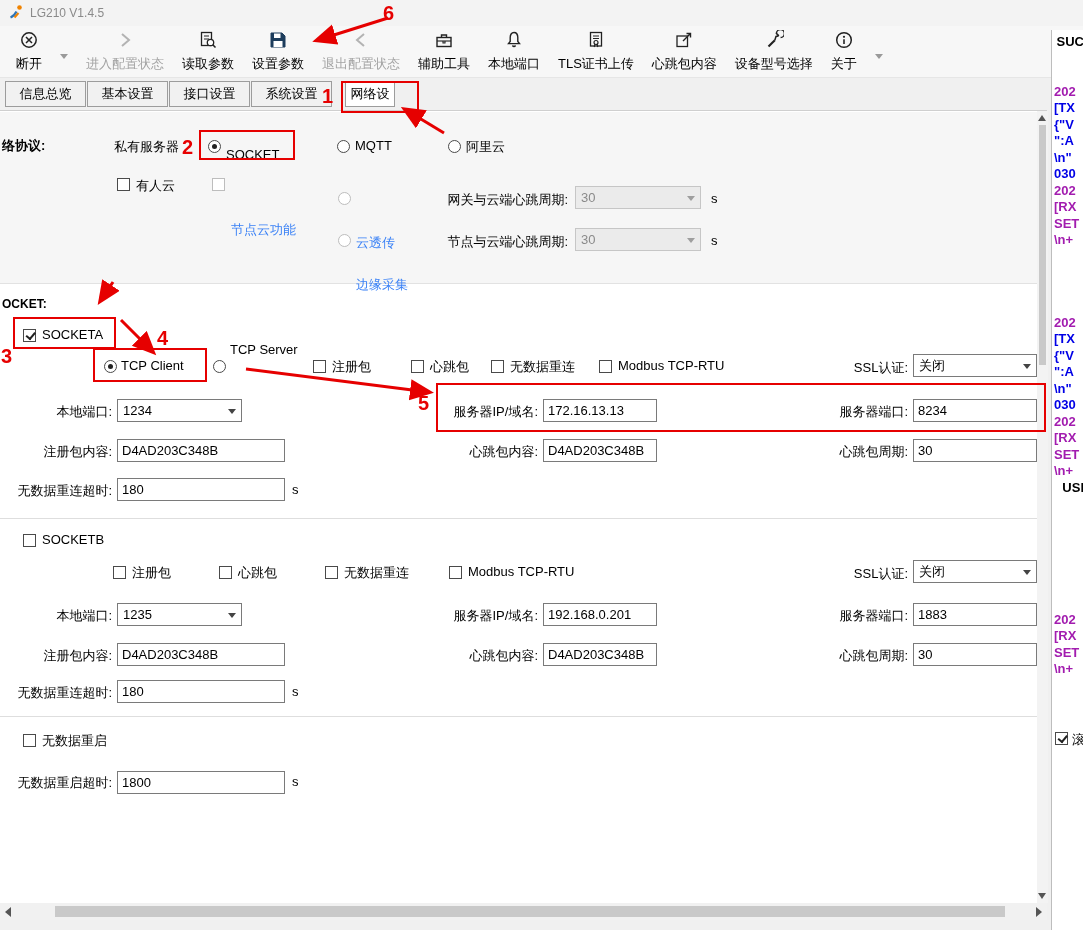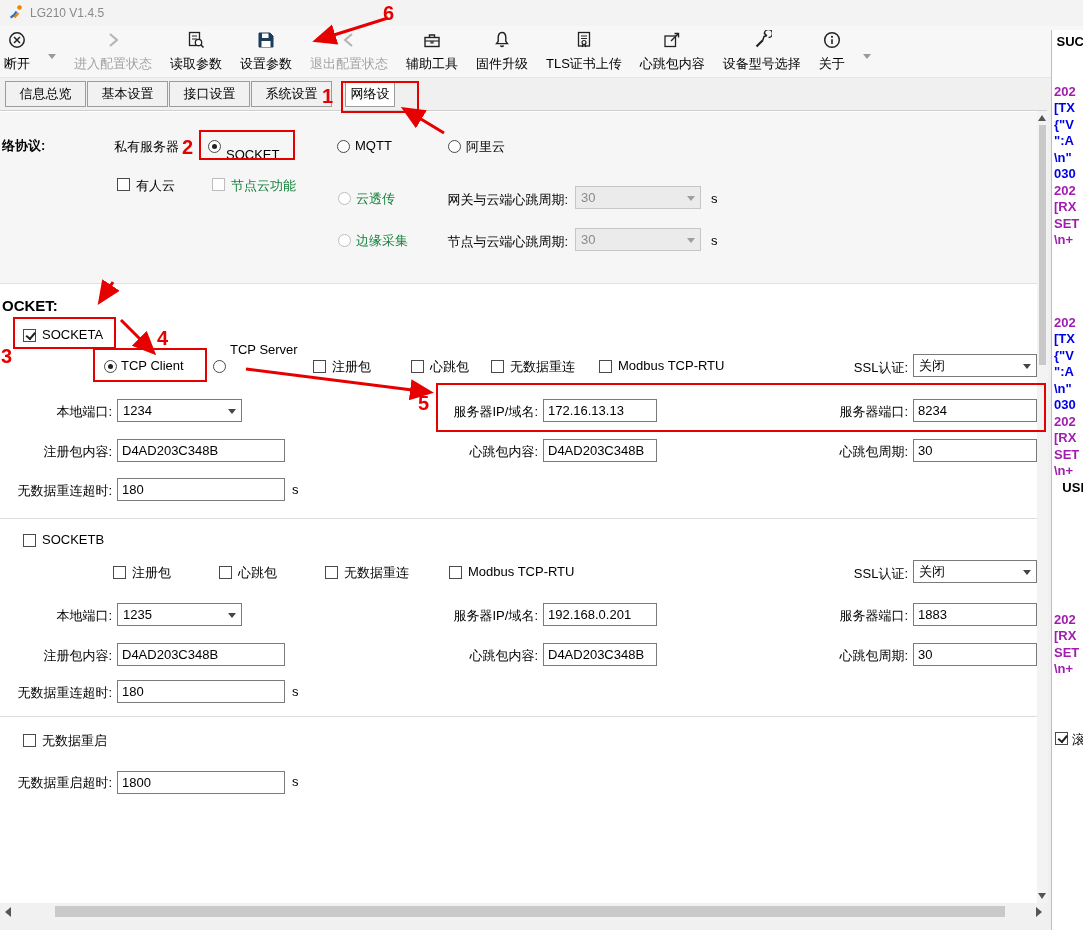--- a/index.html
+++ b/index.html
@@ -5,34 +5,34 @@
 <style>
   html,body{margin:0;padding:0;}
   body{width:1083px;height:930px;background:#ececec;font-family:"Liberation Sans",sans-serif;font-size:13px;color:#000;}
   #app{position:relative;width:1083px;height:930px;overflow:hidden;background:#f0f0f0;}
   .abs{position:absolute;}
   
   .titlebar{position:absolute;left:0;top:0;width:1083px;height:26px;background:#f3f3f3;}
   .titlebar .ttl{position:absolute;left:30px;top:6px;color:#8a8a8a;font-size:12px;}
   .titlebar .logo{position:absolute;left:8px;top:4px;}
   
-  .toolbar{position:absolute;left:0;top:26px;width:1083px;height:52px;background:#f7f7f7;display:flex;align-items:flex-start;gap:18px;padding:4px 0 0 4px;box-sizing:border-box;border-bottom:1px solid #e6e6e6;}
+  .toolbar{position:absolute;left:0;top:26px;width:1083px;height:52px;background:#f7f7f7;display:flex;align-items:flex-start;gap:18px;padding:4px 0 0 16px;box-sizing:border-box;border-bottom:1px solid #e6e6e6;}
   .titem{display:flex;flex-direction:column;align-items:center;gap:2px;cursor:default;}
   .titem .tlabel{font-size:13px;white-space:nowrap;}
   .titem.dis .tlabel{color:#a3a3a3;}
   .mini-tri{width:0;height:0;border-left:4px solid transparent;border-right:4px solid transparent;border-top:5px solid #9a9a9a;margin-top:24px;}
   
   .tab{position:absolute;top:81px;height:26px;box-sizing:border-box;border:1px solid #9c9c9c;background:#f1f1f1;text-align:center;line-height:24px;font-size:13px;cursor:default;}
   .tab.active{background:#ffffff;}
   
   .content{position:absolute;left:0;top:110px;width:1047px;height:793px;background:#ffffff;border-top:1px solid #cfcfcf;overflow:hidden;}
   .panel{position:absolute;left:0;top:1px;width:1047px;height:171px;background:#f6f6f6;border-bottom:1px solid #e2e2e2;}
   .rlabel{position:absolute;text-align:right;white-space:nowrap;}
   .blabel{font-weight:bold;}
-  .glabel{color:#15803d;}
+  .glabel{color:#3b82f6;margin-top:44px;}
   .divider{position:absolute;left:0;width:1047px;height:1px;background:#dedede;}
   
   .cb,.rb{position:absolute;width:13px;height:13px;box-sizing:border-box;border:1px solid #4a4a4a;background:#fff;}
   .rb{border-radius:50%;}
   .cb.on::after{content:"";position:absolute;left:2px;top:2px;width:7px;height:3.5px;border-left:2px solid #222;border-bottom:2px solid #222;transform:rotate(-50deg);}
   .rb.on::after{content:"";position:absolute;left:3px;top:3px;width:5px;height:5px;border-radius:50%;background:#222;}
   .cb.dis,.rb.dis{border-color:#bdbdbd;}
   .ti{position:absolute;height:23px;box-sizing:border-box;border:1px solid #7a7a7a;background:#fff;font-family:"Liberation Sans",sans-serif;font-size:13px;padding:0 4px;}
   .dd{position:absolute;height:23px;box-sizing:border-box;border:1px solid #7a7a7a;background:#fff;line-height:21px;padding:0 18px 0 5px;font-size:13px;}
   .dd .tri{position:absolute;right:5px;top:9px;width:0;height:0;border-left:4px solid transparent;border-right:4px solid transparent;border-top:5px solid #444;}
@@ -135,21 +135,21 @@
       </span>
       <span class="tlabel">辅助工具</span>
     </div>
     <div class="titem">
       <span>
         <svg width="20" height="20" viewBox="0 0 20 20">
             <path d="M10 2.5 C7.4 2.5 6.2 4.8 6.2 7.6 V11.4 L4.5 13.6 H15.5 L13.8 11.4 V7.6 C13.8 4.8 12.6 2.5 10 2.5 Z" fill="none" stroke="#222" stroke-width="1.4"></path>
             <path d="M8.4 15.5 Q10 17.4 11.6 15.5" fill="none" stroke="#222" stroke-width="1.4"></path>
           </svg>
       </span>
-      <span class="tlabel">固件升级</span>
+      <span class="tlabel">本地端口</span>
     </div>
     <div class="titem">
       <span>
         <svg width="20" height="20" viewBox="0 0 20 20">
             <rect x="4.5" y="2.5" width="11" height="13.5" fill="none" stroke="#222" stroke-width="1.3"></rect>
             <path d="M7 6 H13 M7 8.5 H13" stroke="#222" stroke-width="1.1"></path>
             <circle cx="10" cy="12.5" r="2" fill="none" stroke="#222" stroke-width="1.2"></circle>
             <path d="M9 14 L8.2 17 M11 14 L11.8 17" stroke="#222" stroke-width="1.2"></path>
           </svg>
       </span>
@@ -221,21 +221,21 @@
 
     <span class="rb dis" style="left:338px;top:123px;"></span>
     <span class="abs glabel" style="left:356px;top:121px;">边缘采集</span>
     <span class="rlabel" style="left:426px;width:142px;top:122px;">节点与云端心跳周期:</span>
     <div class="dd disdd" style="left:575px;top:117px;width:126px;">
       <span>30</span>
       <span class="tri"></span>
     </div>
     <span class="abs" style="left:711px;top:122px;">s</span>
 
-    <span class="abs blabel" style="left:2px;top:186px;font-size:15px;">OCKET:</span>
+    <span class="abs blabel" style="left:2px;top:186px;font-size:12px;">OCKET:</span>
 
     <span class="cb on" style="left:23px;top:218px;"></span>
     <span class="abs" style="left:42px;top:216px;">SOCKETA</span>
 
     <span class="rb on" style="left:104px;top:249px;"></span>
     <span class="abs" style="left:121px;top:247px;">TCP Client</span>
     <span class="rb" style="left:213px;top:249px;"></span>
     <span class="abs" style="left:230px;top:231px;">TCP Server</span>
     <span class="cb" style="left:313px;top:249px;"></span>
     <span class="abs" style="left:332px;top:247px;">注册包</span>

